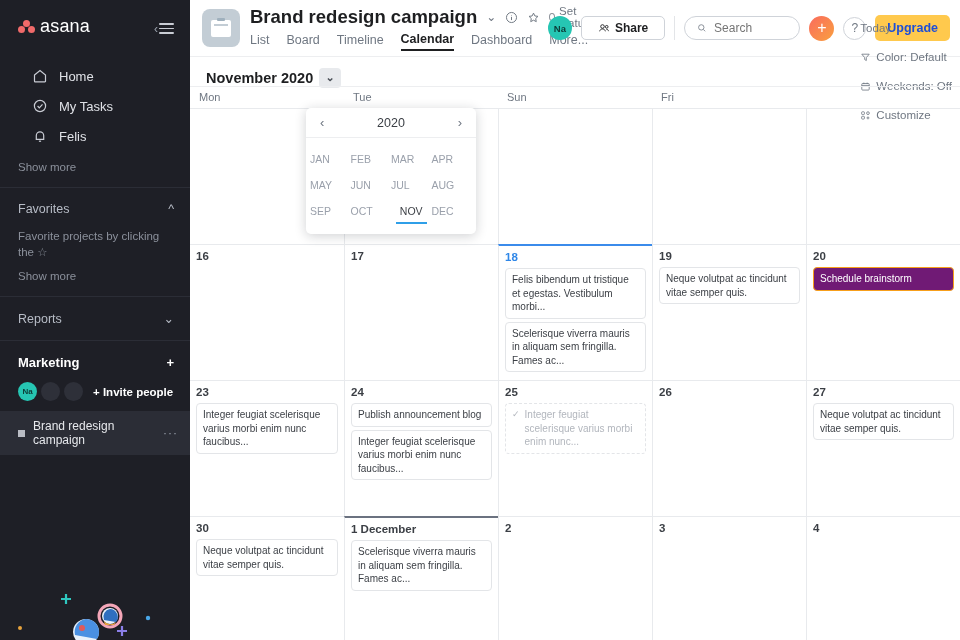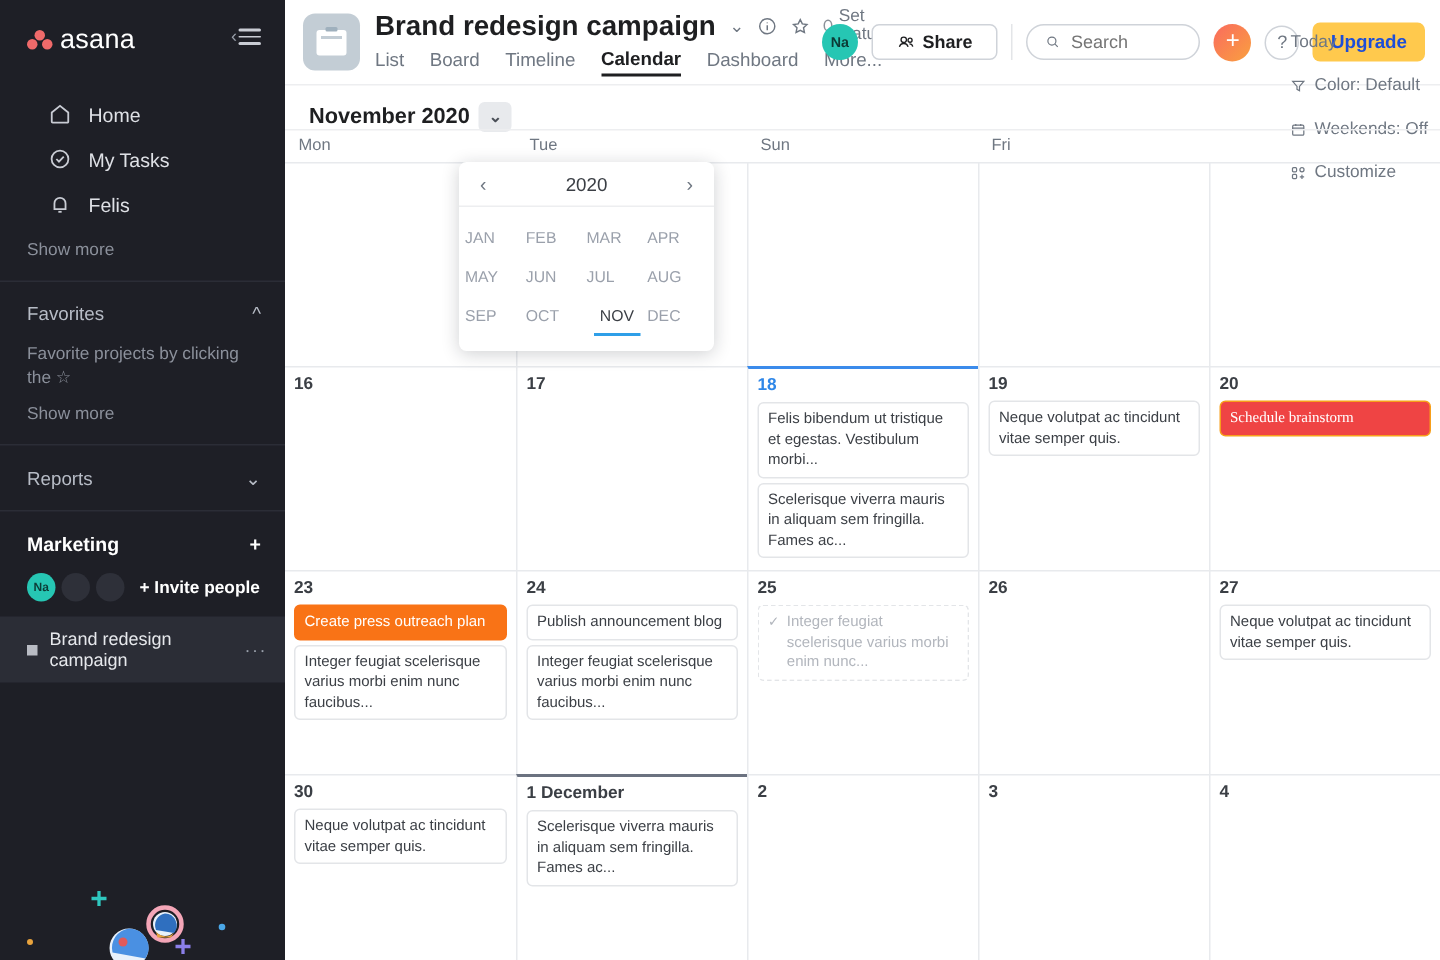--- a/index.html
+++ b/index.html
@@ -8,21 +8,21 @@
     font-family: "Liberation Sans", sans-serif;
     overflow: hidden; background: #fff;
   }
   .app { display: flex; width: 960px; height: 640px; position: relative; }
 
   
   .sidebar {
     width: 190px; height: 640px; background: #1e1f26;
     color: #c9ccd4; flex: 0 0 190px; position: relative; overflow: hidden;
   }
-  .sb-top { display: flex; align-items: flex-start; justify-content: space-between; padding: 16px 16px 0 18px; }
+  .sb-top { display: flex; align-items: flex-end; justify-content: space-between; padding: 16px 16px 0 18px; }
   .logo { display: flex; align-items: center; gap: 5px; }
   .logo-dots { position: relative; width: 17px; height: 13px; }
   .logo-dots i { position: absolute; display: block; width: 7px; height: 7px; border-radius: 50%; background: #f06a6a; }
   .logo-dots i:nth-child(1) { left: 5px; top: 0; }
   .logo-dots i:nth-child(2) { left: 0; top: 6px; }
   .logo-dots i:nth-child(3) { left: 10px; top: 6px; }
   .logo-text { color: #fff; font-size: 18px; letter-spacing: .2px; font-weight: 400; }
   .collapse-btn { display: flex; align-items: center; gap: 1px; cursor: pointer; }
   .collapse-btn .chev { color: #9aa0ab; font-size: 12px; line-height: 1; }
   .burger { display: inline-block; width: 15px; }
@@ -139,21 +139,21 @@
   .cell.today { border-top: 2px solid #3b8beb; }
   .cell.month-start { border-top: 2px solid #6b7280; }
   .daynum { font-size: 11.5px; color: #3b3f45; font-weight: 700; margin-bottom: 5px; }
   .cell.today .daynum { color: #2f87e8; }
 
   .task {
     border: 1px solid #e3e5e8; border-radius: 4px; background: #fff;
     font-size: 10px; color: #3b3f45; line-height: 1.35; padding: 4px 6px;
     margin-bottom: 3px; cursor: pointer; overflow: hidden;
   }
-  .task.orange { background: #ef4444; border-color: #f79f1a; color: #fff; font-family: Liberation Serif, serif; }
+  .task.orange { background: #701a75; border-color: #f79f1a; color: #fff; }
   .task.orange-dark { background: #f97316; border-color: #f97316; color: #fff; }
   .task.done {
     border-style: dashed; color: #b2b6bd; display: flex; gap: 5px; align-items: flex-start;
   }
   .task.done .chk { color: #b2b6bd; font-size: 9px; line-height: 1.4; flex: 0 0 auto; }
 
   
   .month-popover {
     position: absolute; left: 116px; top: 22px; width: 170px;
     background: #fff; border-radius: 5px; box-shadow: 0 2px 12px rgba(20,25,35,.2); z-index: 40;
@@ -400,21 +400,20 @@
           <div class="cell">
             <div class="daynum">19</div>
             <div class="task">Neque volutpat ac tincidunt vitae semper quis.</div>
           </div>
           <div class="cell">
             <div class="daynum">20</div>
             <div class="task orange">Schedule brainstorm</div>
           </div>
           <div class="cell">
             <div class="daynum">23</div>
-            <div class="task orange-dark">Create press outreach plan</div>
             <div class="task">Integer feugiat scelerisque varius morbi enim nunc faucibus...</div>
           </div>
           <div class="cell">
             <div class="daynum">24</div>
             <div class="task">Publish announcement blog</div>
             <div class="task">Integer feugiat scelerisque varius morbi enim nunc faucibus...</div>
           </div>
           <div class="cell">
             <div class="daynum">25</div>
             <div class="task done">

